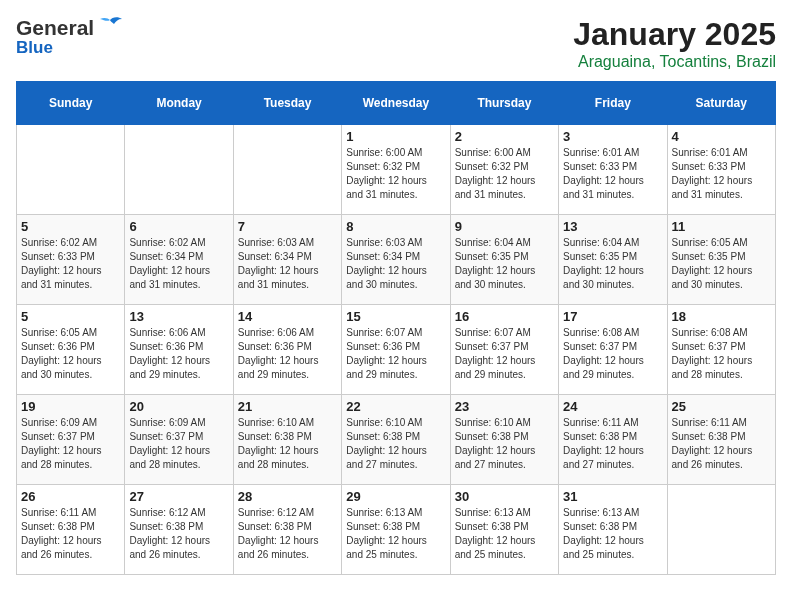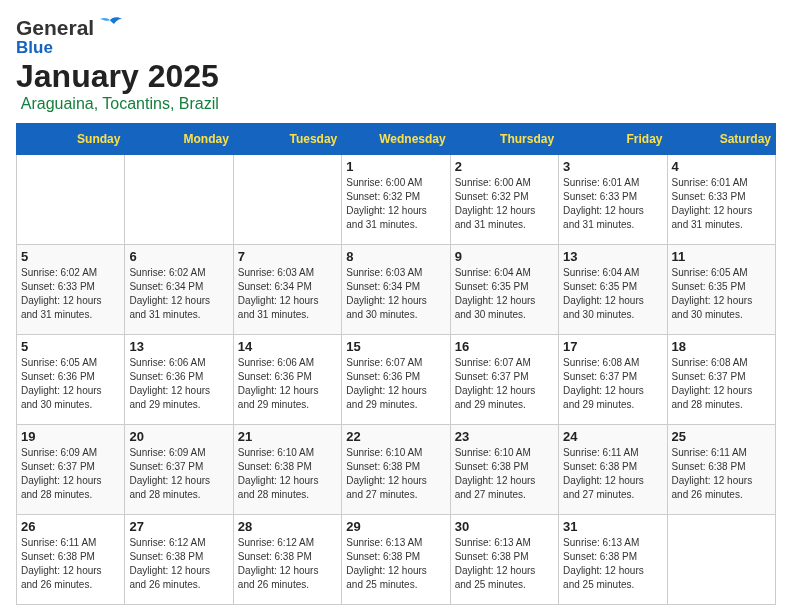--- a/index.html
+++ b/index.html
@@ -8,21 +8,20 @@
       background: #fff;
       width: 792px;
       min-height: 612px;
       padding: 16px;
     }
     .header {
       display: flex;
       justify-content: space-between;
       align-items: flex-start;
       margin-bottom: 10px;
-      flex-direction: column;
     }
     .title-block {
       text-align: right;
     }
     .title-block h1 {
       font-size: 32px;
       font-weight: bold;
       color: #222;
     }
     .title-block h2 {
@@ -30,25 +29,25 @@
       font-weight: normal;
       color: #15803d;
     }
     table {
       width: 100%;
       border-collapse: collapse;
       table-layout: fixed;
     }
     thead tr th {
       background-color: #1565c0;
-      color: #fde047;
+      color: #ffffff;
       font-size: 12px;
       font-weight: bold;
-      padding: 8px 4px;
-      text-align: right;
+      padding: 14px 4px;
+      text-align: center;
       border: 1px solid #1565c0;
     }
     tbody tr td {
       border: 1px solid #ccc;
       vertical-align: top;
       padding: 4px;
       font-size: 10px;
       color: #333;
       height: 90px;
     }

